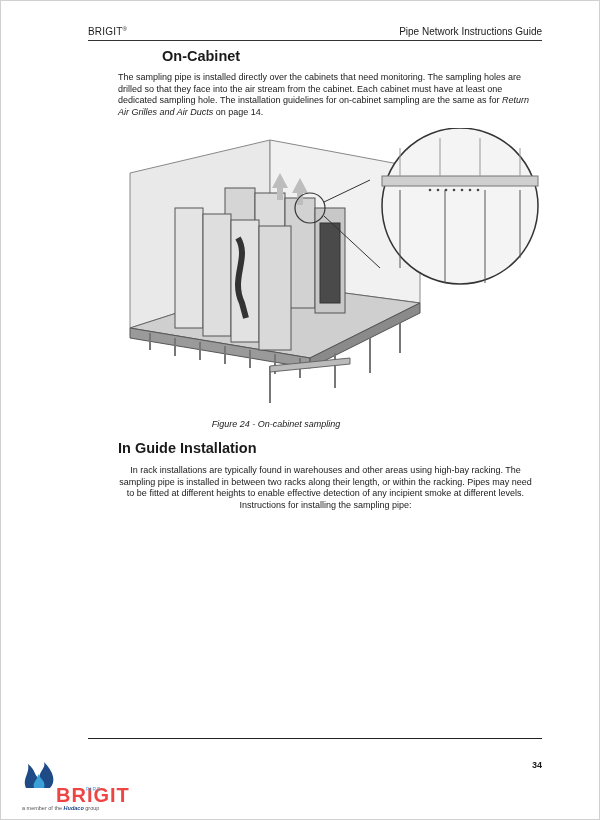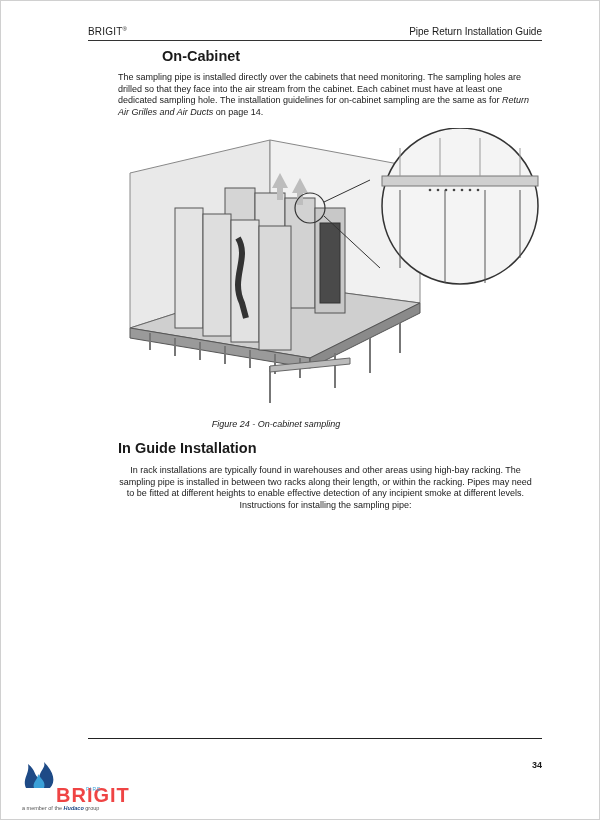--- a/index.html
+++ b/index.html
@@ -28,21 +28,21 @@
   .logo-sub { position: absolute; left: 64px; top: 26px; font-size: 5px; color: #3aa0d8; letter-spacing: 1px; }
   .logo-member { position: absolute; left: 0; top: 45px; font-size: 5.5px; color: #555; white-space: nowrap; }
   .logo-member b { color: #1e4a86; font-style: italic; }
 </style>
 </head>
 <body>
 
 <div class="page-border"></div>
 
 <div class="header-left"><span>BRIGIT</span><sup>®</sup></div>
-<div class="header-right">Pipe Return Installation Guide</div>
+<div class="header-right">Pipe Network Instructions Guide</div>
 <div class="header-rule"></div>
 
 <h2 class="h-cab">On-Cabinet</h2>
 <div class="para p1"><span>The sampling pipe is installed directly over the cabinets that need monitoring. The sampling holes are drilled so that they face into the air stream from the cabinet. Each cabinet must have at least one dedicated sampling hole. The installation guidelines for on-cabinet sampling are the same as for </span><i>Return Air Grilles and Air Ducts</i><span> on page 14.</span></div>
 
 <div class="figure">
   <svg width="430" height="285" viewBox="0 0 430 285">
 
     <polygon points="10,45 150,12 150,155 10,200" fill="#e9e9e9" stroke="#888"></polygon>
     <polygon points="150,12 300,40 300,175 150,155" fill="#f1f1f1" stroke="#888"></polygon>

